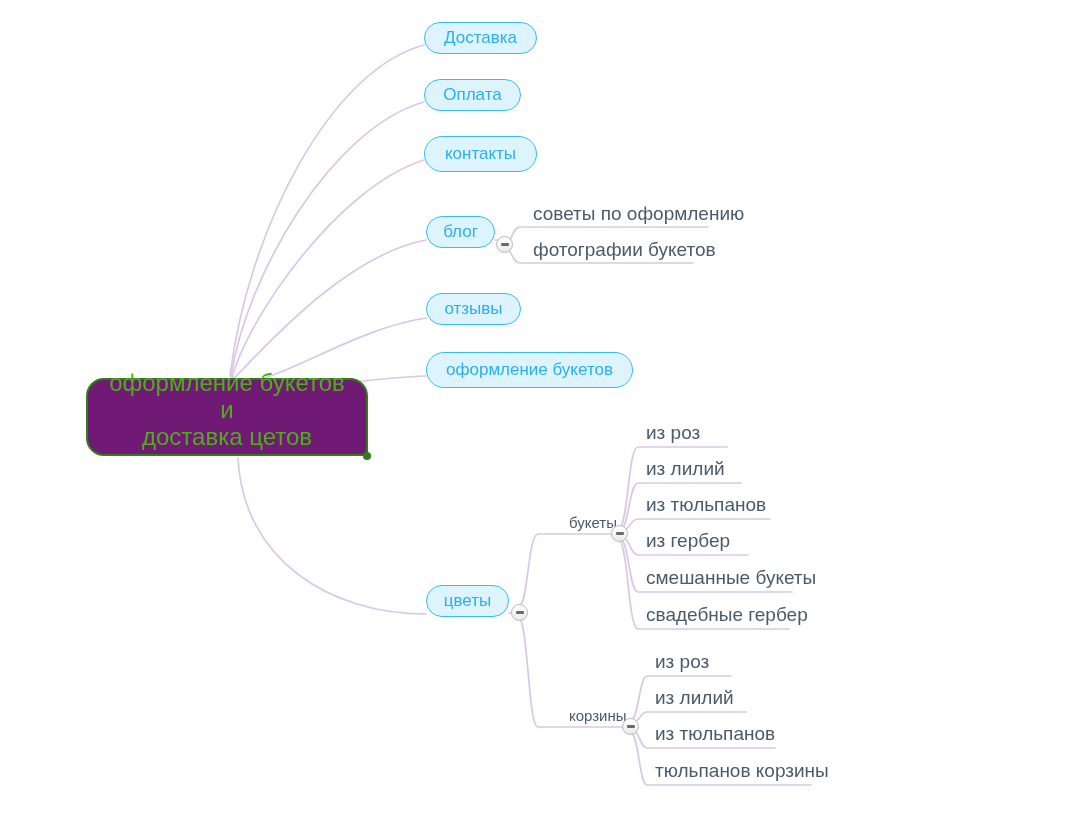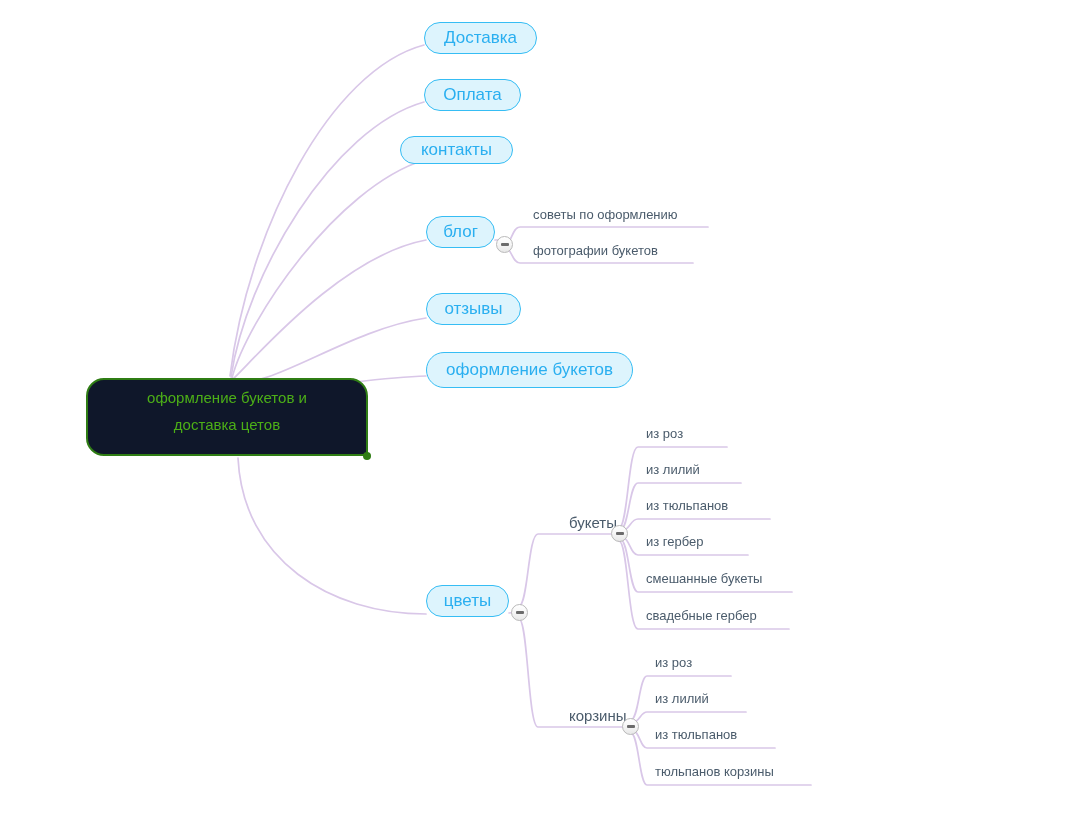--- a/index.html
+++ b/index.html
@@ -28,29 +28,29 @@
     fill: none;
     stroke: #d9c7e8;
     stroke-width: 1.7;
     stroke-linecap: round;
   }
 
   
   .node-root {
     position: absolute;
     box-sizing: border-box;
-    background: #0f172a;
+    background: #701a75;
     border: 2.2px solid #2f7d14;
     border-radius: 18px 18px 2px 18px;
     color: #4caf17;
-    font-size: 15px;
+    font-size: 24px;
     line-height: 27px;
     text-align: center;
     display: flex;
-    align-items: flex-start;
+    align-items: flex-end;
     justify-content: center;
     padding: 4px 14px;
     white-space: pre-line;
   }
   .root-anchor-dot {
     position: absolute;
     width: 8px;
     height: 8px;
     border-radius: 50%;
     background: #2f7d14;
@@ -69,21 +69,21 @@
     align-items: center;
     justify-content: center;
     padding: 4px 16px;
     white-space: nowrap;
   }
 
   
   .node-text {
     position: absolute;
     color: #4a5b6b;
-    font-size: 13px;
+    font-size: 19px;
     white-space: nowrap;
     display: flex;
     align-items: center;
   }
   .node-text.sub {
     font-size: 15px;
     margin-left: 24px;
   }
 
   
@@ -150,21 +150,21 @@
   <div class="root-anchor-dot" style="left:363px; top:452px;"></div>
 
   <div class="node-pill" style="left:424px; top:22px; width:113px; height:32px;">
     <span>Доставка</span>
   </div>
 
   <div class="node-pill" style="left:424px; top:79px; width:97px; height:32px;">
     <span>Оплата</span>
   </div>
 
-  <div class="node-pill" style="left:400px; top:136px; width:113px; height:28px;">
+  <div class="node-pill" style="left:424px; top:136px; width:113px; height:36px;">
     <span>контакты</span>
   </div>
 
   <div class="node-pill" style="left:426px; top:216px; width:69px; height:32px;">
     <span>блог</span>
   </div>
   <div class="toggle-btn" style="left:496px; top:236px;">
     <span class="bar"></span>
   </div>
 

